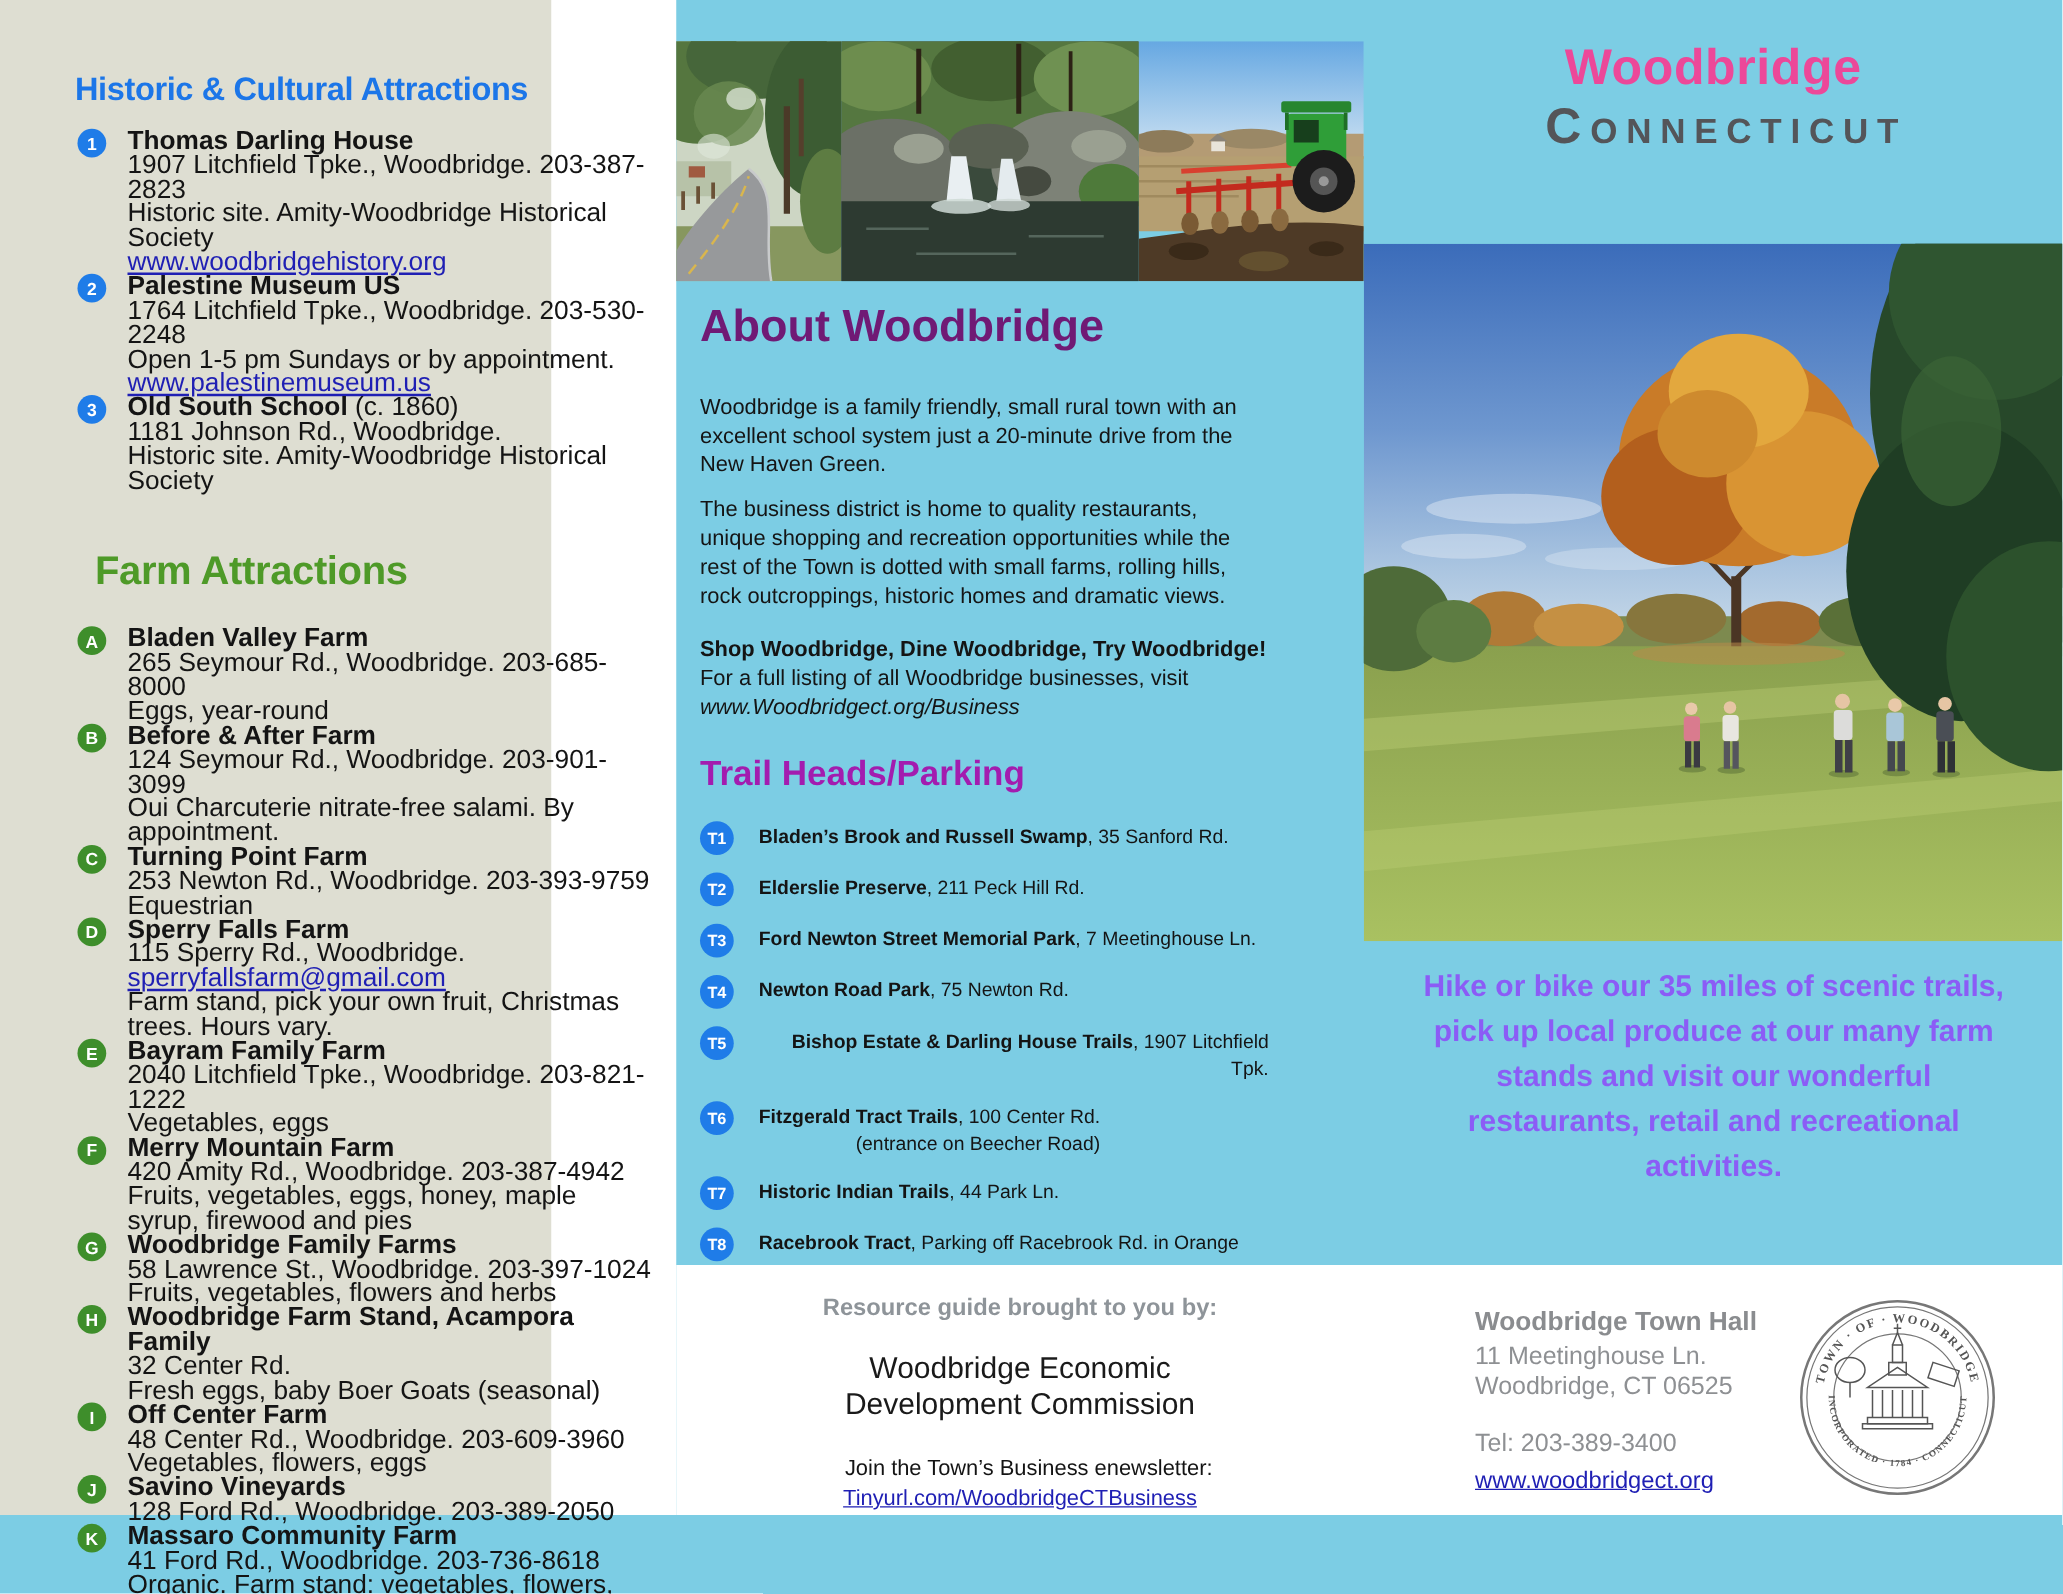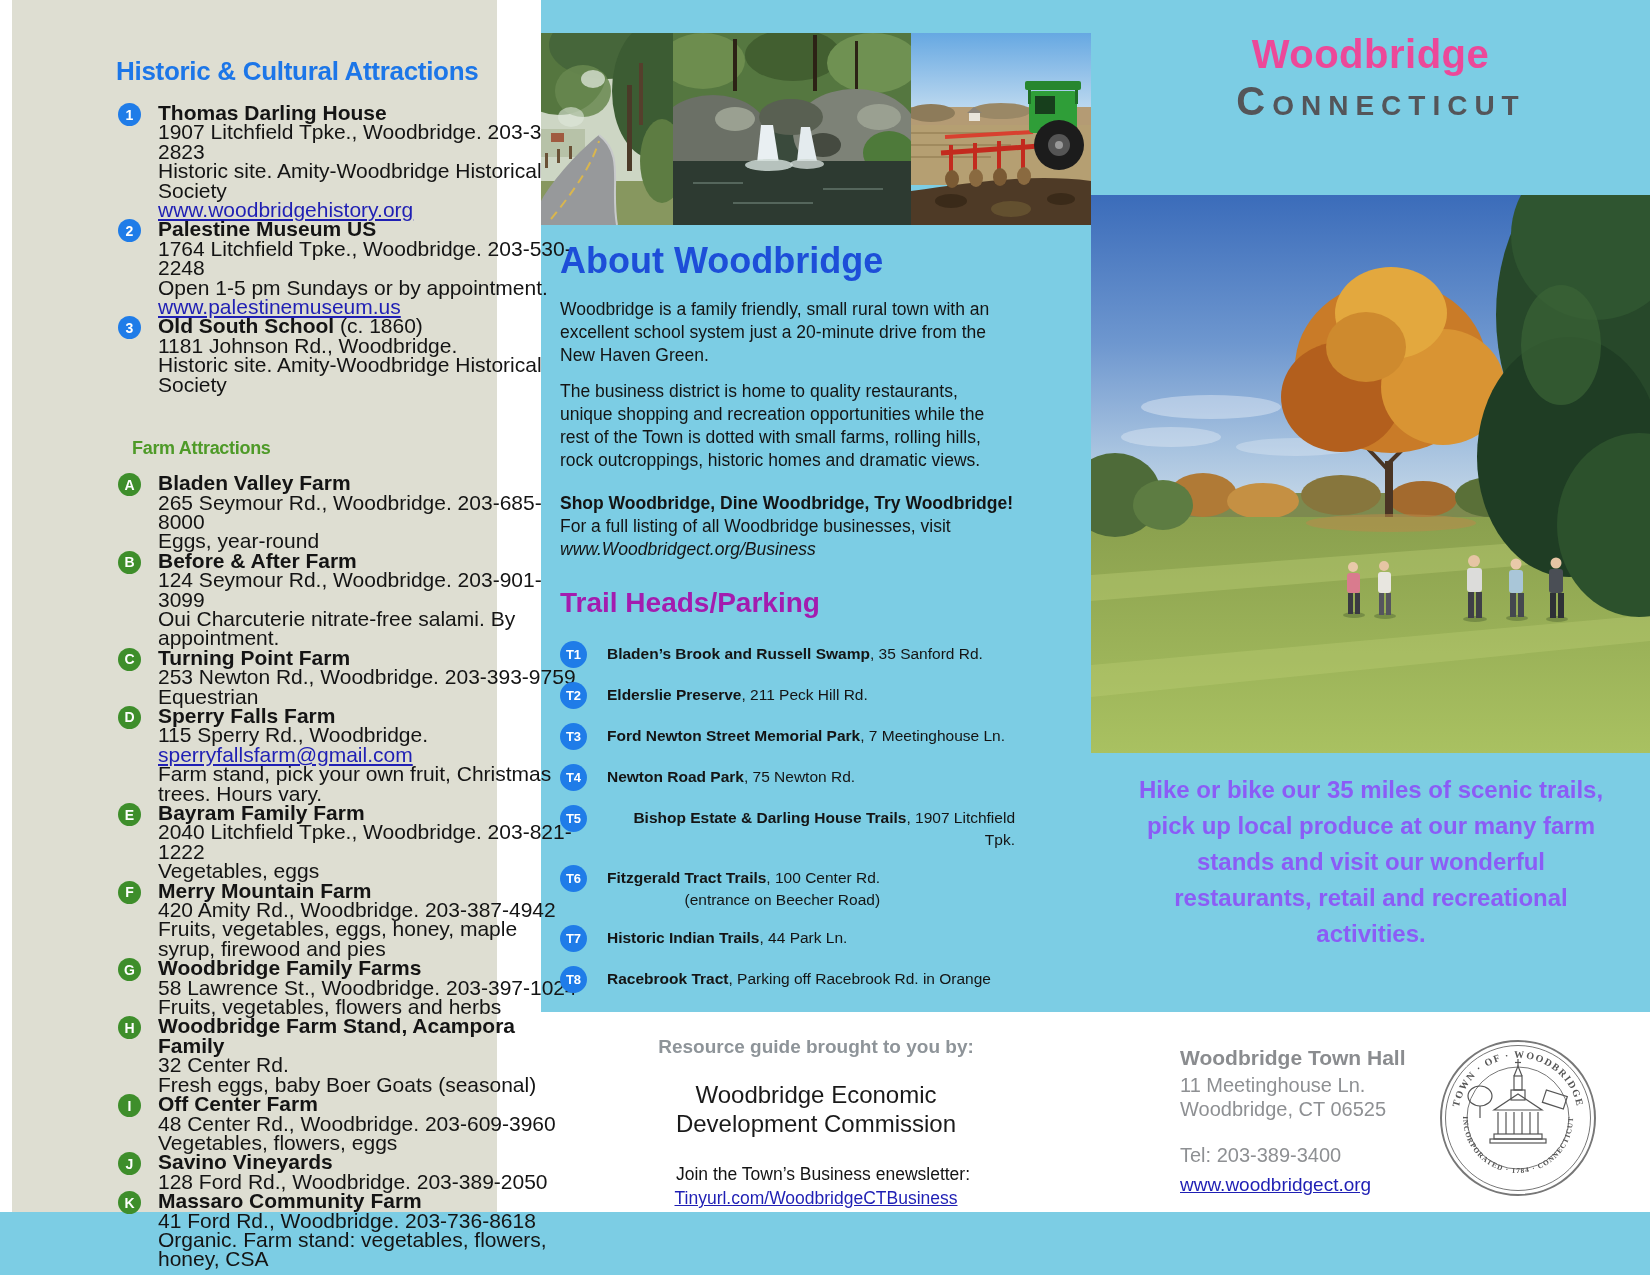--- a/index.html
+++ b/index.html
@@ -1,43 +1,43 @@
 <!DOCTYPE html>
 <html><head>
 <meta charset="utf-8">
 <style>
   html,body{margin:0;padding:0;background:#fff;}
   .page{position:relative;width:1650px;height:1275px;background:#ffffff;overflow:hidden;
         font-family:"Liberation Sans",sans-serif;color:#141414;}
 
   
-  .left-panel{position:absolute;left:12px;top:0;width:441px;height:1212px;background:#DEDED2;padding-left:44px;}
+  .left-panel{position:absolute;left:0;top:0;width:441px;height:1212px;background:#DEDED2;}
   .blue-bg{position:absolute;left:541px;top:0;width:1109px;height:1212px;background:#7CCDE4;}
   .white-strip{position:absolute;left:541px;top:1012px;width:1109px;height:200px;background:#ffffff;}
   .bottom-bar{position:absolute;left:0;top:1212px;width:1650px;height:63px;background:#7CCDE4;}
 
   
   .h-blue{color:#1C76E8;font-size:26px;font-weight:700;margin:56px 0 16px 60px;letter-spacing:-0.3px;}
-  .h-green{color:#4E9A28;font-size:18px;font-weight:700;margin:44px 0 14px 76px;letter-spacing:-0.3px;}
+  .h-green{color:#4E9A28;font-size:32px;font-weight:700;margin:44px 0 26px 76px;letter-spacing:-0.3px;}
   .attr-list{margin-left:62px;width:460px;}
   .attr-item{display:flex;gap:17px;align-items:flex-start;}
   .badge{flex:0 0 auto;width:23px;height:23px;border-radius:50%;color:#fff;font-weight:700;
          font-size:14px;display:flex;align-items:center;justify-content:center;margin-top:0px;}
   .badge.blue{background:#1F7CE8;}
   .badge.green{background:#3E8E2B;}
   .attr-body{font-size:21px;line-height:19.4px;}
   .attr-title{font-weight:400;}
   .attr-title strong{font-weight:700;}
   .lnk{color:#1F1FB4;text-decoration:underline;cursor:pointer;}
 
   
   .photo-strip{position:absolute;left:541px;top:33px;width:550px;height:192px;display:flex;}
   .photo-strip svg{display:block;height:192px;}
   .mid-content{position:absolute;left:560px;top:240px;width:455px;}
-  .about-h{font-size:36px;font-weight:700;color:#1d4ed8;margin:0 0 16px 0;}
+  .about-h{font-size:36px;font-weight:700;color:#701a75;margin:0 0 32px 0;}
   .mid-p{font-size:17.5px;line-height:23px;margin:0 0 13px 0;}
   .mid-p.shop{margin-top:20px;}
   .mid-p .shop-link{font-style:italic;}
   .trails-h{color:#A31CAF;font-size:28px;font-weight:700;margin:26px 0 22px 0;}
   .trail-item{display:flex;gap:20px;align-items:flex-start;margin-bottom:14px;text-align:right;}
   .tbadge{flex:0 0 auto;width:27px;height:27px;border-radius:50%;background:#1F7CE8;color:#fff;
           font-weight:700;font-size:13px;display:flex;align-items:center;justify-content:center;}
   .trail-text{font-size:15.5px;line-height:22px;padding-top:2px;}
   .trail-text strong{font-weight:700;}
 

